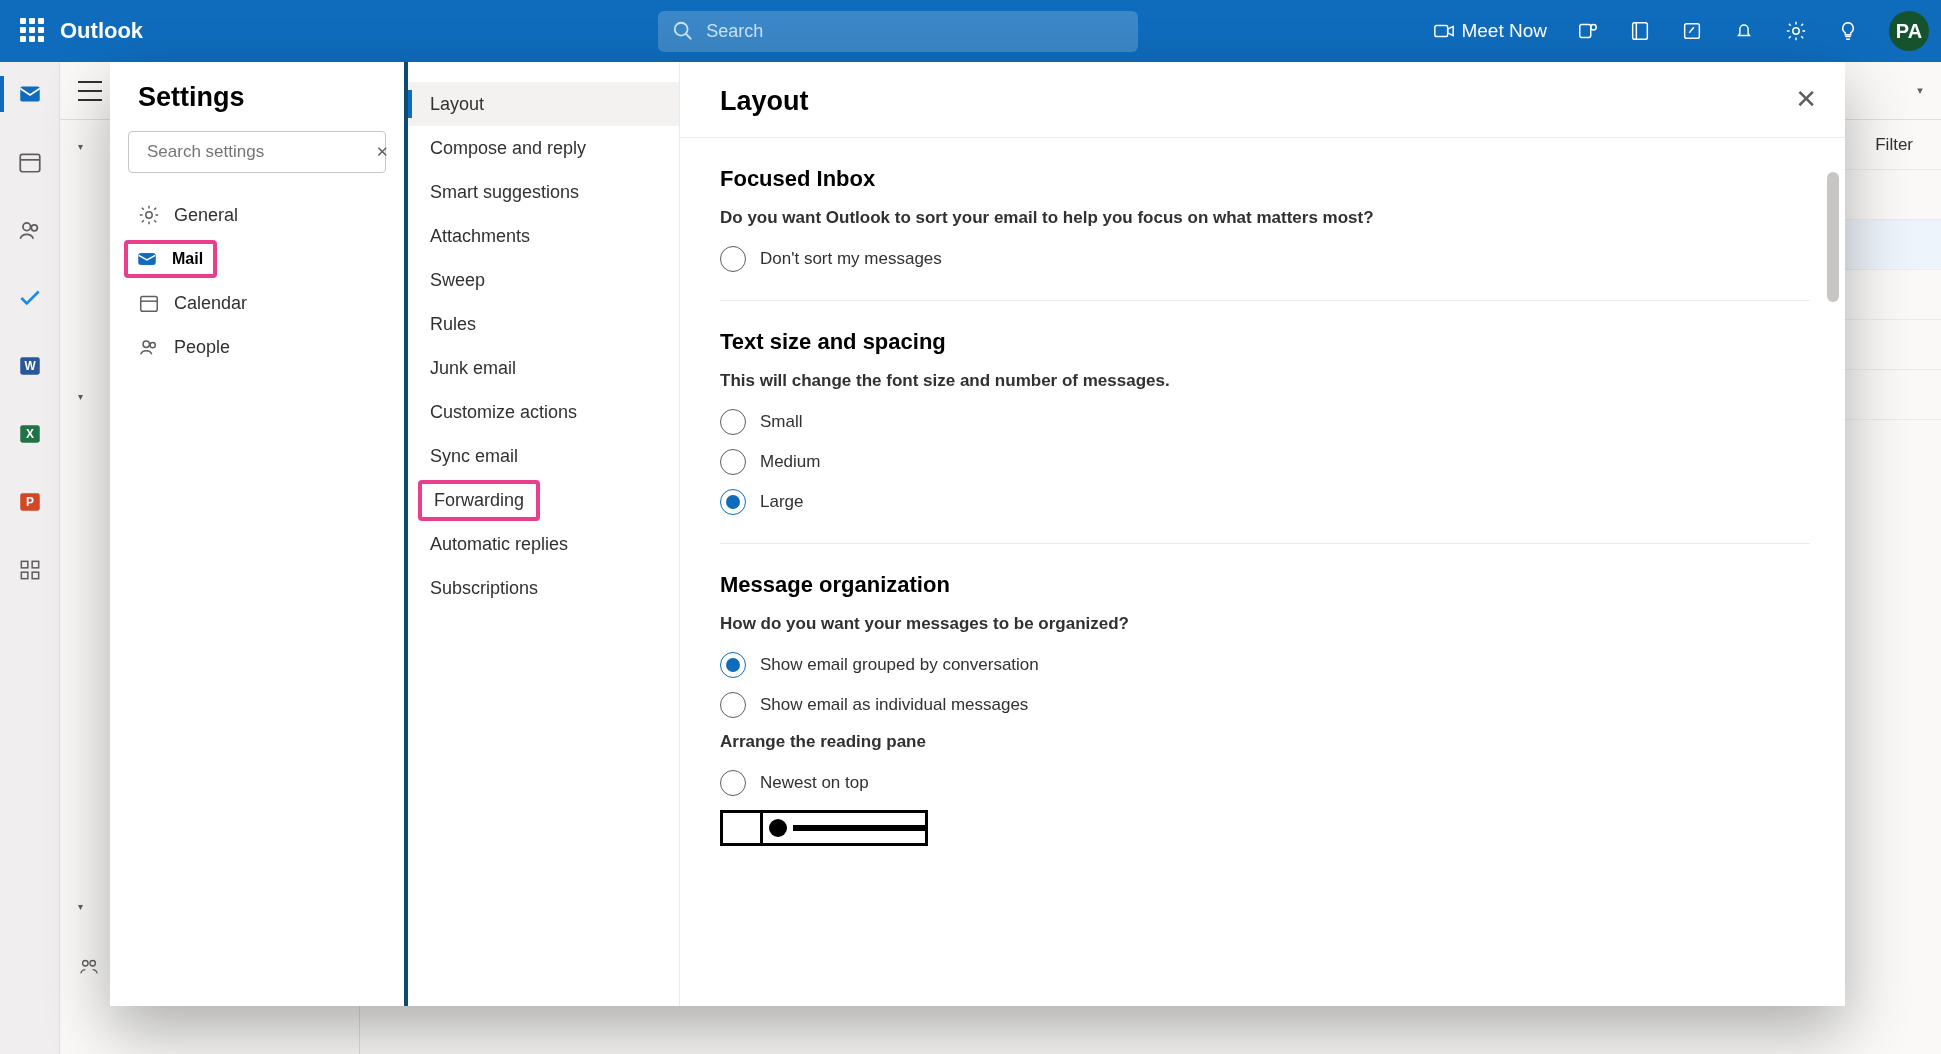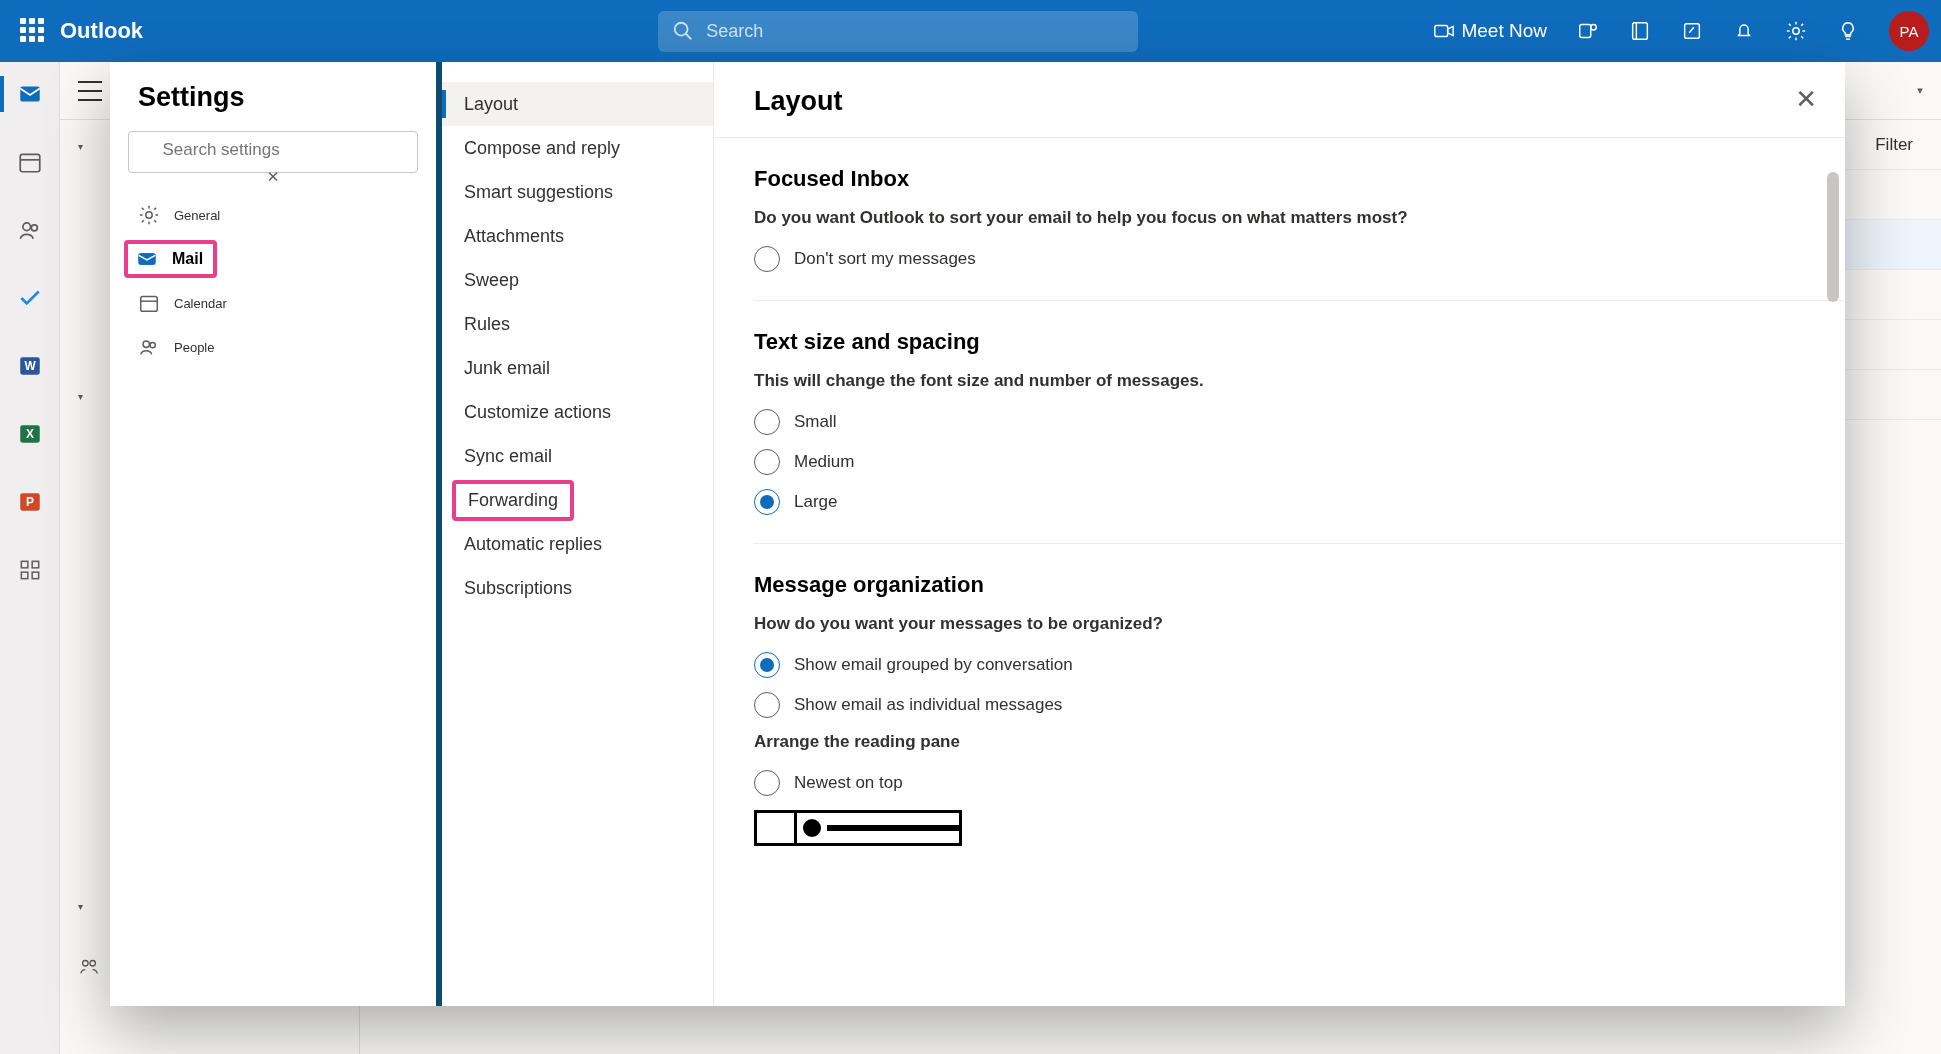--- a/index.html
+++ b/index.html
@@ -10,21 +10,21 @@
   .waffle { width:26px; height:26px; margin:0 14px 0 8px; display:grid; grid-template-columns:repeat(3,6px); grid-template-rows:repeat(3,6px); gap:3px; }
   .waffle span { background:#fff; border-radius:1px; }
   .product { font-size:22px; font-weight:600; margin-right:auto; }
   .searchwrap { flex:0 0 480px; margin-left:220px; }
   .searchbox { width:100%; height:41px; border-radius:6px; background:#3B87C7; display:flex; align-items:center; padding:0 14px; gap:12px; color:#cde3f5; }
   .searchbox input { flex:1; background:transparent; border:none; outline:none; font-size:18px; color:#fff; }
   .searchbox input::placeholder { color:#cde3f5; }
   .top-right { margin-left:auto; display:flex; align-items:center; gap:30px; }
   .tr-item { display:flex; align-items:center; gap:6px; font-size:19px; }
   .tr-icon { width:22px; height:22px; fill:#fff; }
-  .avatar { width:40px; height:40px; border-radius:20px; background:#b91c1c; color:#fff; display:flex; align-items:center; justify-content:center; font-size:15px; font-weight:400; }
+  .avatar { width:40px; height:40px; border-radius:20px; background:#14532d; color:#fff; display:flex; align-items:center; justify-content:center; font-size:20px; font-weight:700; }
 
   
   .leftrail { position:absolute; top:62px; left:0; width:60px; bottom:0; background:#f0eeee; border-right:1px solid #e1dfdd; display:flex; flex-direction:column; align-items:center; padding-top:8px; gap:20px; }
   .rail-item { width:60px; height:48px; display:flex; align-items:center; justify-content:center; position:relative; }
   .rail-item.active::before { content:""; position:absolute; left:0; top:6px; bottom:6px; width:4px; background:#0F6CBD; }
   .rail-svg { width:26px; height:26px; }
   .rail-expand { position:absolute; left:60px; top:488px; width:22px; height:60px; background:#f0eeee; border:1px solid #e1dfdd; border-left:none; border-radius:0 6px 6px 0; display:flex; align-items:center; justify-content:center; color:#0F6CBD; font-size:12px; }
 
   
   .bg { position:absolute; top:62px; left:60px; right:0; bottom:0; background:#faf9f8; }
@@ -37,26 +37,26 @@
   .folders .row { display:flex; align-items:center; height:40px; padding:0 14px 0 18px; gap:10px; }
   .folders .caret { font-size:10px; color:#605e5c; }
   .folders .count { margin-left:auto; color:#0F6CBD; font-weight:600; }
   .maillist { flex:1; }
   .ml-head { height:50px; display:flex; align-items:center; padding:0 28px; border-bottom:1px solid #edebe9; justify-content:flex-end; color:#323130; font-size:17px; }
   .ml-rows .mr { height:50px; border-bottom:1px solid #edebe9; }
   .ml-rows .mr:nth-child(2){ background:#eef4fb; }
 
   
   .modal { position:absolute; top:62px; left:110px; width:1735px; height:944px; background:#fff; box-shadow:0 25px 60px rgba(0,0,0,.3); display:flex; }
-  .col1 { width:332px; border-right:6px solid #0c4a6e; padding:20px 0 12px 0; }
+  .col1 { width:298px; border-right:4px solid #0c4a6e; padding:20px 0 12px 0; }
   .col1 h1 { font-size:27px; font-weight:600; padding:0 28px 18px; }
-  .ssearch { margin:0 18px 20px; height:42px; border:1px solid #c8c6c4; border-radius:4px; display:flex; align-items:center; padding:0 10px; gap:8px; color:#605e5c;flex-direction:column; }
+  .ssearch { margin:0 18px 20px; height:42px; border:1px solid #c8c6c4; border-radius:4px; display:flex; align-items:center; padding:0 10px; gap:8px; color:#605e5c; }
   .ssearch input { flex:1; border:none; outline:none; font-size:17px; }
   .ssx { font-size:15px; color:#605e5c; cursor:pointer; }
-  .cat { display:flex; align-items:center; gap:14px; height:44px; padding:0 0 0 28px; font-size:13px; color:#323130; cursor:pointer; }
+  .cat { display:flex; align-items:center; gap:14px; height:44px; padding:0 0 0 28px; font-size:18px; color:#323130; cursor:pointer; }
   .cat svg { width:22px; height:22px; fill:none; stroke:#605e5c; stroke-width:1.6; }
   .hl { border:4px solid #e83e8c; border-radius:4px; display:inline-flex; align-items:center; gap:14px; padding:4px 10px 4px 8px; margin-left:14px; }
   .hl svg { width:22px; height:22px; fill:#0F6CBD; stroke:#0F6CBD; }
 
   .col2 { width:272px; border-right:1px solid #edebe9; padding-top:20px; }
   .sub { height:44px; display:flex; align-items:center; padding:0 22px; font-size:18px; color:#323130; cursor:pointer; position:relative; }
   .sub.active { background:#f3f2f1; }
   .sub.active::before { content:""; position:absolute; left:0; top:8px; bottom:8px; width:4px; background:#0F6CBD; }
   .sub.hl2 { padding:0; }
   .sub.hl2 .inner { border:4px solid #e83e8c; border-radius:4px; padding:6px 12px; margin-left:10px; }

